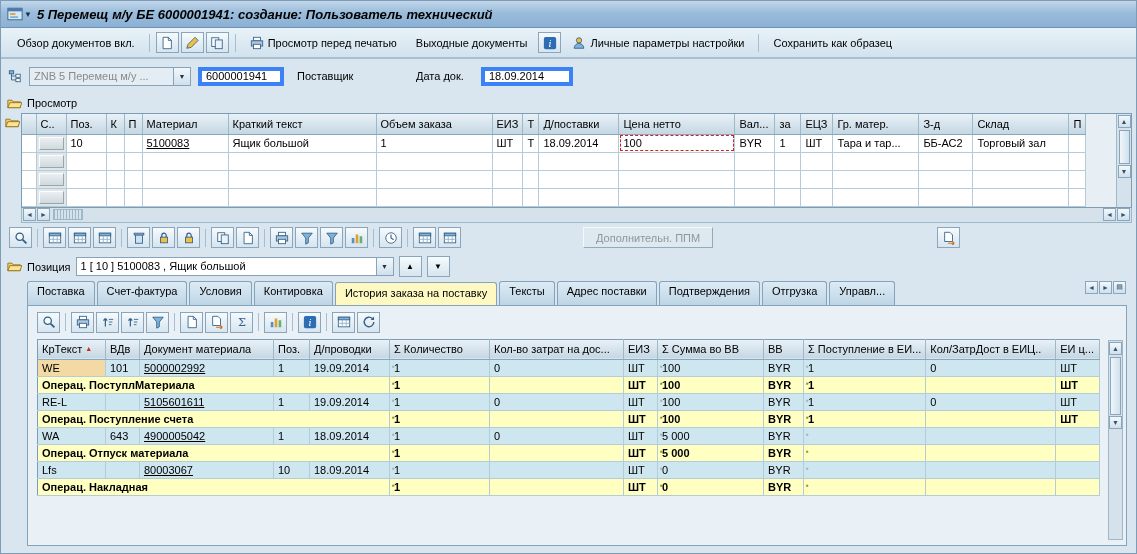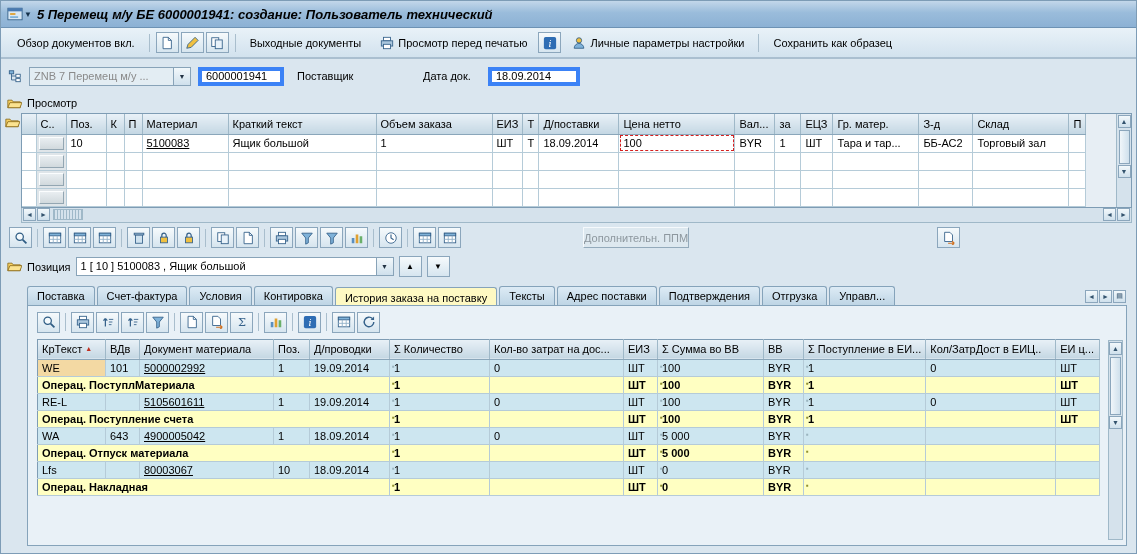--- a/index.html
+++ b/index.html
@@ -57,30 +57,30 @@
 .sa{width:13px;height:13px;display:inline-flex;align-items:center;justify-content:center;font-size:7px;color:#33536e;background:linear-gradient(180deg,#f2f8fb,#cfe0ec);border:1px solid #8ba6bc;cursor:pointer;user-select:none}
 .vsb .sa{margin:1px 0}
 .thumb{width:11px;height:34px;background:linear-gradient(90deg,#f0f6fa,#cfe0ec);border:1px solid #8ba6bc;margin-top:1px;cursor:grab}
 .mtauto{margin-top:auto}
 .hsb{height:15px;display:flex;align-items:center;background:#d5e2ec;border:1px solid #9fb8c8;border-top:none;padding:0 1px;gap:1px}
 .grip{width:30px;height:11px;margin-left:2px;background:repeating-linear-gradient(90deg,#9fb8c8 0 1px,transparent 1px 3px);border:1px solid #9fb8c8;cursor:grab}
 .hsb .spacer{flex:1}
 
 
 .gtb{flex:0 0 30px;display:flex;align-items:center;gap:2px;padding:2px 8px}
-.btn3d{height:21px;padding:0 0;border:1px solid;border-color:#f5f9fc #93aabb #93aabb #f5f9fc;background:#dde8ef;color:#8d979e;font:inherit;margin-left:120px;white-space:nowrap}
+.btn3d{height:21px;padding:0 12px;border:1px solid;border-color:#f5f9fc #93aabb #93aabb #f5f9fc;background:#dde8ef;color:#8d979e;font:inherit;margin-left:120px;white-space:nowrap}
 .rtic{margin-left:auto;margin-right:168px}
 
 
 .posrow{flex:0 0 28px;display:flex;align-items:center;gap:5px;padding:0 6px}
 .poscombo{width:318px}
 .spin{font-size:8px}
 
 
-.tabsrow{flex:0 0 24px;display:flex;align-items:flex-end;padding:0 10px 0 26px;gap:2px}
+.tabsrow{flex:0 0 24px;display:flex;padding:0 10px 0 26px;gap:2px}
 .tabs{display:flex;gap:2px;flex:1;min-width:0;overflow:hidden}
 .tab{padding:3px 9px 2px;background:linear-gradient(180deg,#ddebf5,#bed5e5);border:1px solid #85a3ba;border-bottom:none;border-radius:3px 3px 0 0;white-space:nowrap;cursor:pointer}
 .tab.active{background:#fef9c3;position:relative;top:1px;padding-top:4px}
 .tabctl{display:flex;gap:1px;padding-bottom:2px}
 
 
 .panel{flex:1;margin:0 9px 7px 26px;border:1px solid #85a3ba;background:#e9f1f7;position:relative;padding:6px 24px 6px 9px}
 .ptb{display:flex;align-items:center;gap:2px;margin-bottom:6px}
 table.hist{border:1px solid #7e9cb4}
 .hist td{background:#cde6f0;height:17px}
@@ -134,31 +134,31 @@
         <button class="sq">
           <span class="ic">
             <svg width="14" height="14" viewBox="0 0 16 16">
               <rect x="2" y="2" width="8" height="10" fill="#fff" stroke="#35618a"></rect>
               <rect x="6" y="4.5" width="8" height="10" fill="#e8f2fa" stroke="#35618a"></rect>
             </svg>
           </span>
         </button>
       </span>
     <span class="tsep"></span>
-    <button class="txtbtn">Выходные документы</button>
     <button class="txtbtn">
       <span class="ic">
           <svg width="14" height="14" viewBox="0 0 16 16">
             <rect x="4" y="1.5" width="8" height="4" fill="#fff" stroke="#35618a"></rect>
             <rect x="1.5" y="5.5" width="13" height="6" fill="#aac6dd" stroke="#35618a"></rect>
             <rect x="4" y="9.5" width="8" height="5" fill="#fff" stroke="#35618a"></rect>
           </svg>
         </span>
       <span>Просмотр перед печатью</span>
     </button>
+    <button class="txtbtn">Выходные документы</button>
     <button class="sq">
         <span class="ic">
           <svg width="14" height="14" viewBox="0 0 16 16">
             <rect x="1" y="1" width="14" height="14" rx="2" fill="#2e6db4"></rect>
             <text x="8" y="12" font-size="11" font-family="DejaVu Serif,serif" font-style="italic" fill="#fff" text-anchor="middle">i</text>
           </svg>
         </span>
       </button>
     <button class="txtbtn">
       <span class="ic">
@@ -176,26 +176,26 @@
   <div class="hdrrow">
     <span class="ic">
         <svg width="14" height="14" viewBox="0 0 16 16">
           <rect x="1.5" y="2" width="5" height="3.5" fill="#7fb2d9" stroke="#35618a"></rect>
           <rect x="9" y="6" width="5" height="3.5" fill="#fff" stroke="#35618a"></rect>
           <rect x="9" y="11" width="5" height="3.5" fill="#fff" stroke="#35618a"></rect>
           <path d="M4 5.5v7h5M4 8h5" fill="none" stroke="#35618a"></path>
         </svg>
       </span>
     <span class="combo ro" style="width:162px">
-      <span class="cval dim">ZNB 7 Перемещ м/у ...</span>
+      <span class="cval dim">ZNB 5 Перемещ м/у ...</span>
       <span class="carr">▼</span>
     </span>
     <input class="field" style="width: 86px;" readonly="" value="6000001941">
     <label style="margin-left:6px;width:92px">Поставщик</label>
-    <label style="margin-left:27px;width:58px">Дата док.</label>
+    <label style="margin-left:20px;width:58px">Дата док.</label>
     <input class="field" style="width: 92px;" readonly="" value="18.09.2014">
   </div>
 
   <div class="secrow">
     <span class="ic">
         <svg width="15" height="13" viewBox="0 0 18 14">
           <path d="M1 12V3h5l1.5 2H16v7z" fill="#f7d060" stroke="#8a6a1a"></path>
           <path d="M1 12l2.5-6H18l-2.5 6z" fill="#fbe390" stroke="#8a6a1a"></path>
         </svg>
       </span>

